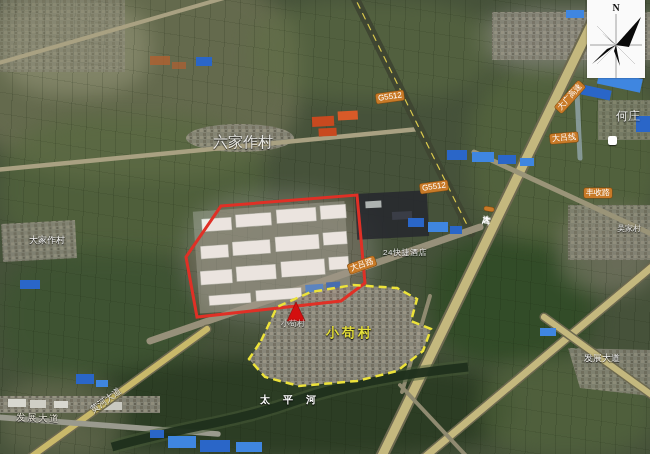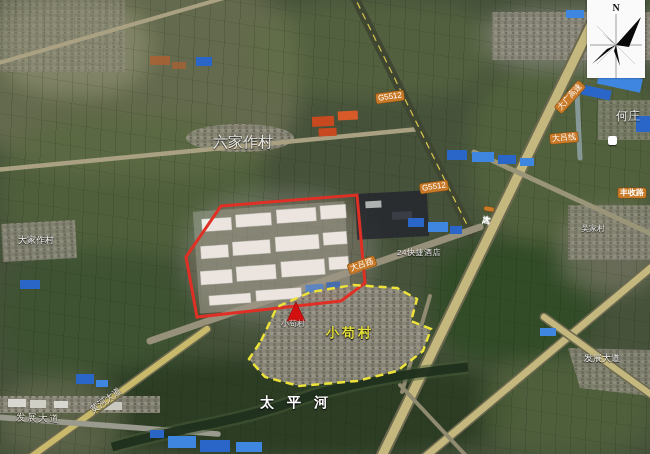--- a/index.html
+++ b/index.html
@@ -157,34 +157,34 @@
     <polygon points="221,206 357,195 365,283 341,301 197,317 186,257" fill="rgba(220,60,50,.05)" stroke="#e03026" stroke-width="3"></polygon>
 
     <polygon points="261,341 277,307 311,292 353,285 397,288 417,299 411,321 431,329 423,351 397,371 357,381 299,386 265,377 249,359" fill="none" stroke="#ece23a" stroke-width="2.5" stroke-dasharray="8 5"></polygon>
 
     <polygon points="296,302 305,321 287,321" fill="#d40f0f" stroke="#7a0000" stroke-width=".5"></polygon>
   </svg>
 
   <span class="lbl" style="left:326px;top:326px;font-size:13px;font-weight:bold;color:#e6e03a;letter-spacing:3px;">小苟村</span>
   <span class="lbl" style="left:281px;top:320px;font-size:8px;opacity:.7;">小苟村</span>
   <span class="lbl" style="left:213px;top:134px;font-size:15px;opacity:.8;">六家作村</span>
-  <span class="lbl" style="left:18px;top:236px;font-size:9px;opacity:.9;">大家作村</span>
-  <span class="lbl" style="left:581px;top:225px;font-size:8px;opacity:.85;">吴家村</span>
+  <span class="lbl" style="left:29px;top:236px;font-size:9px;opacity:.9;">大家作村</span>
+  <span class="lbl" style="left:617px;top:225px;font-size:8px;opacity:.85;">吴家村</span>
   <span class="lbl" style="left:584px;top:354px;font-size:9px;opacity:.9;">发展大道</span>
   <span class="lbl" style="left:616px;top:110px;font-size:12px;opacity:.85;">何庄</span>
-  <span class="lbl" style="left:260px;top:395px;font-size:14px;font-weight:bold;letter-spacing:13px;">太平河</span>
+  <span class="lbl" style="left:260px;top:395px;font-size:10px;font-weight:bold;letter-spacing:13px;">太平河</span>
   <span class="lbl" style="left:16px;top:413px;font-size:9.5px;letter-spacing:1.5px;transform:rotate(2deg);color:#f0ede0;">发展大道</span>
   <span class="lbl" style="left:88px;top:396px;font-size:9px;transform:rotate(-36deg);opacity:.9;">黄河大道</span>
-  <span class="lbl" style="left:397px;top:249px;font-size:8px;opacity:.9;letter-spacing:.5px;">24快捷酒店</span>
+  <span class="lbl" style="left:383px;top:249px;font-size:8px;opacity:.9;letter-spacing:.5px;">24快捷酒店</span>
 
   <span class="badge" style="left:376px;top:92px;transform:rotate(-8deg);">G5512</span>
   <span class="badge" style="left:420px;top:182px;transform:rotate(-8deg);">G5512</span>
   <span class="badge" style="left:348px;top:260px;transform:rotate(-19deg);">大吕路</span>
   <span class="badge" style="left:550px;top:133px;transform:rotate(-5deg);">大吕线</span>
-  <span class="badge" style="left:618px;top:188px;font-weight:bold;">丰收路</span>
+  <span class="badge" style="left:584px;top:188px;">丰收路</span>
   <span class="badge vbadge" style="left:484px;top:207px;transform:rotate(11deg);font-size:8.5px;">大广高速</span>
   <span class="badge" style="left:552px;top:92px;transform:rotate(-48deg);font-size:8px;">大广高速</span>
 
   <div id="poi"></div>
 
   <div id="compass">
     <svg width="58" height="78" viewBox="0 0 58 78">
       <text x="29" y="11" text-anchor="middle" font-size="10" font-weight="bold" fill="#111" font-family="Liberation Serif, serif">N</text>
       <line x1="29" y1="14" x2="29" y2="78" stroke="#888" stroke-width=".8"></line>
       <line x1="3" y1="45" x2="55" y2="45" stroke="#888" stroke-width=".8"></line>

